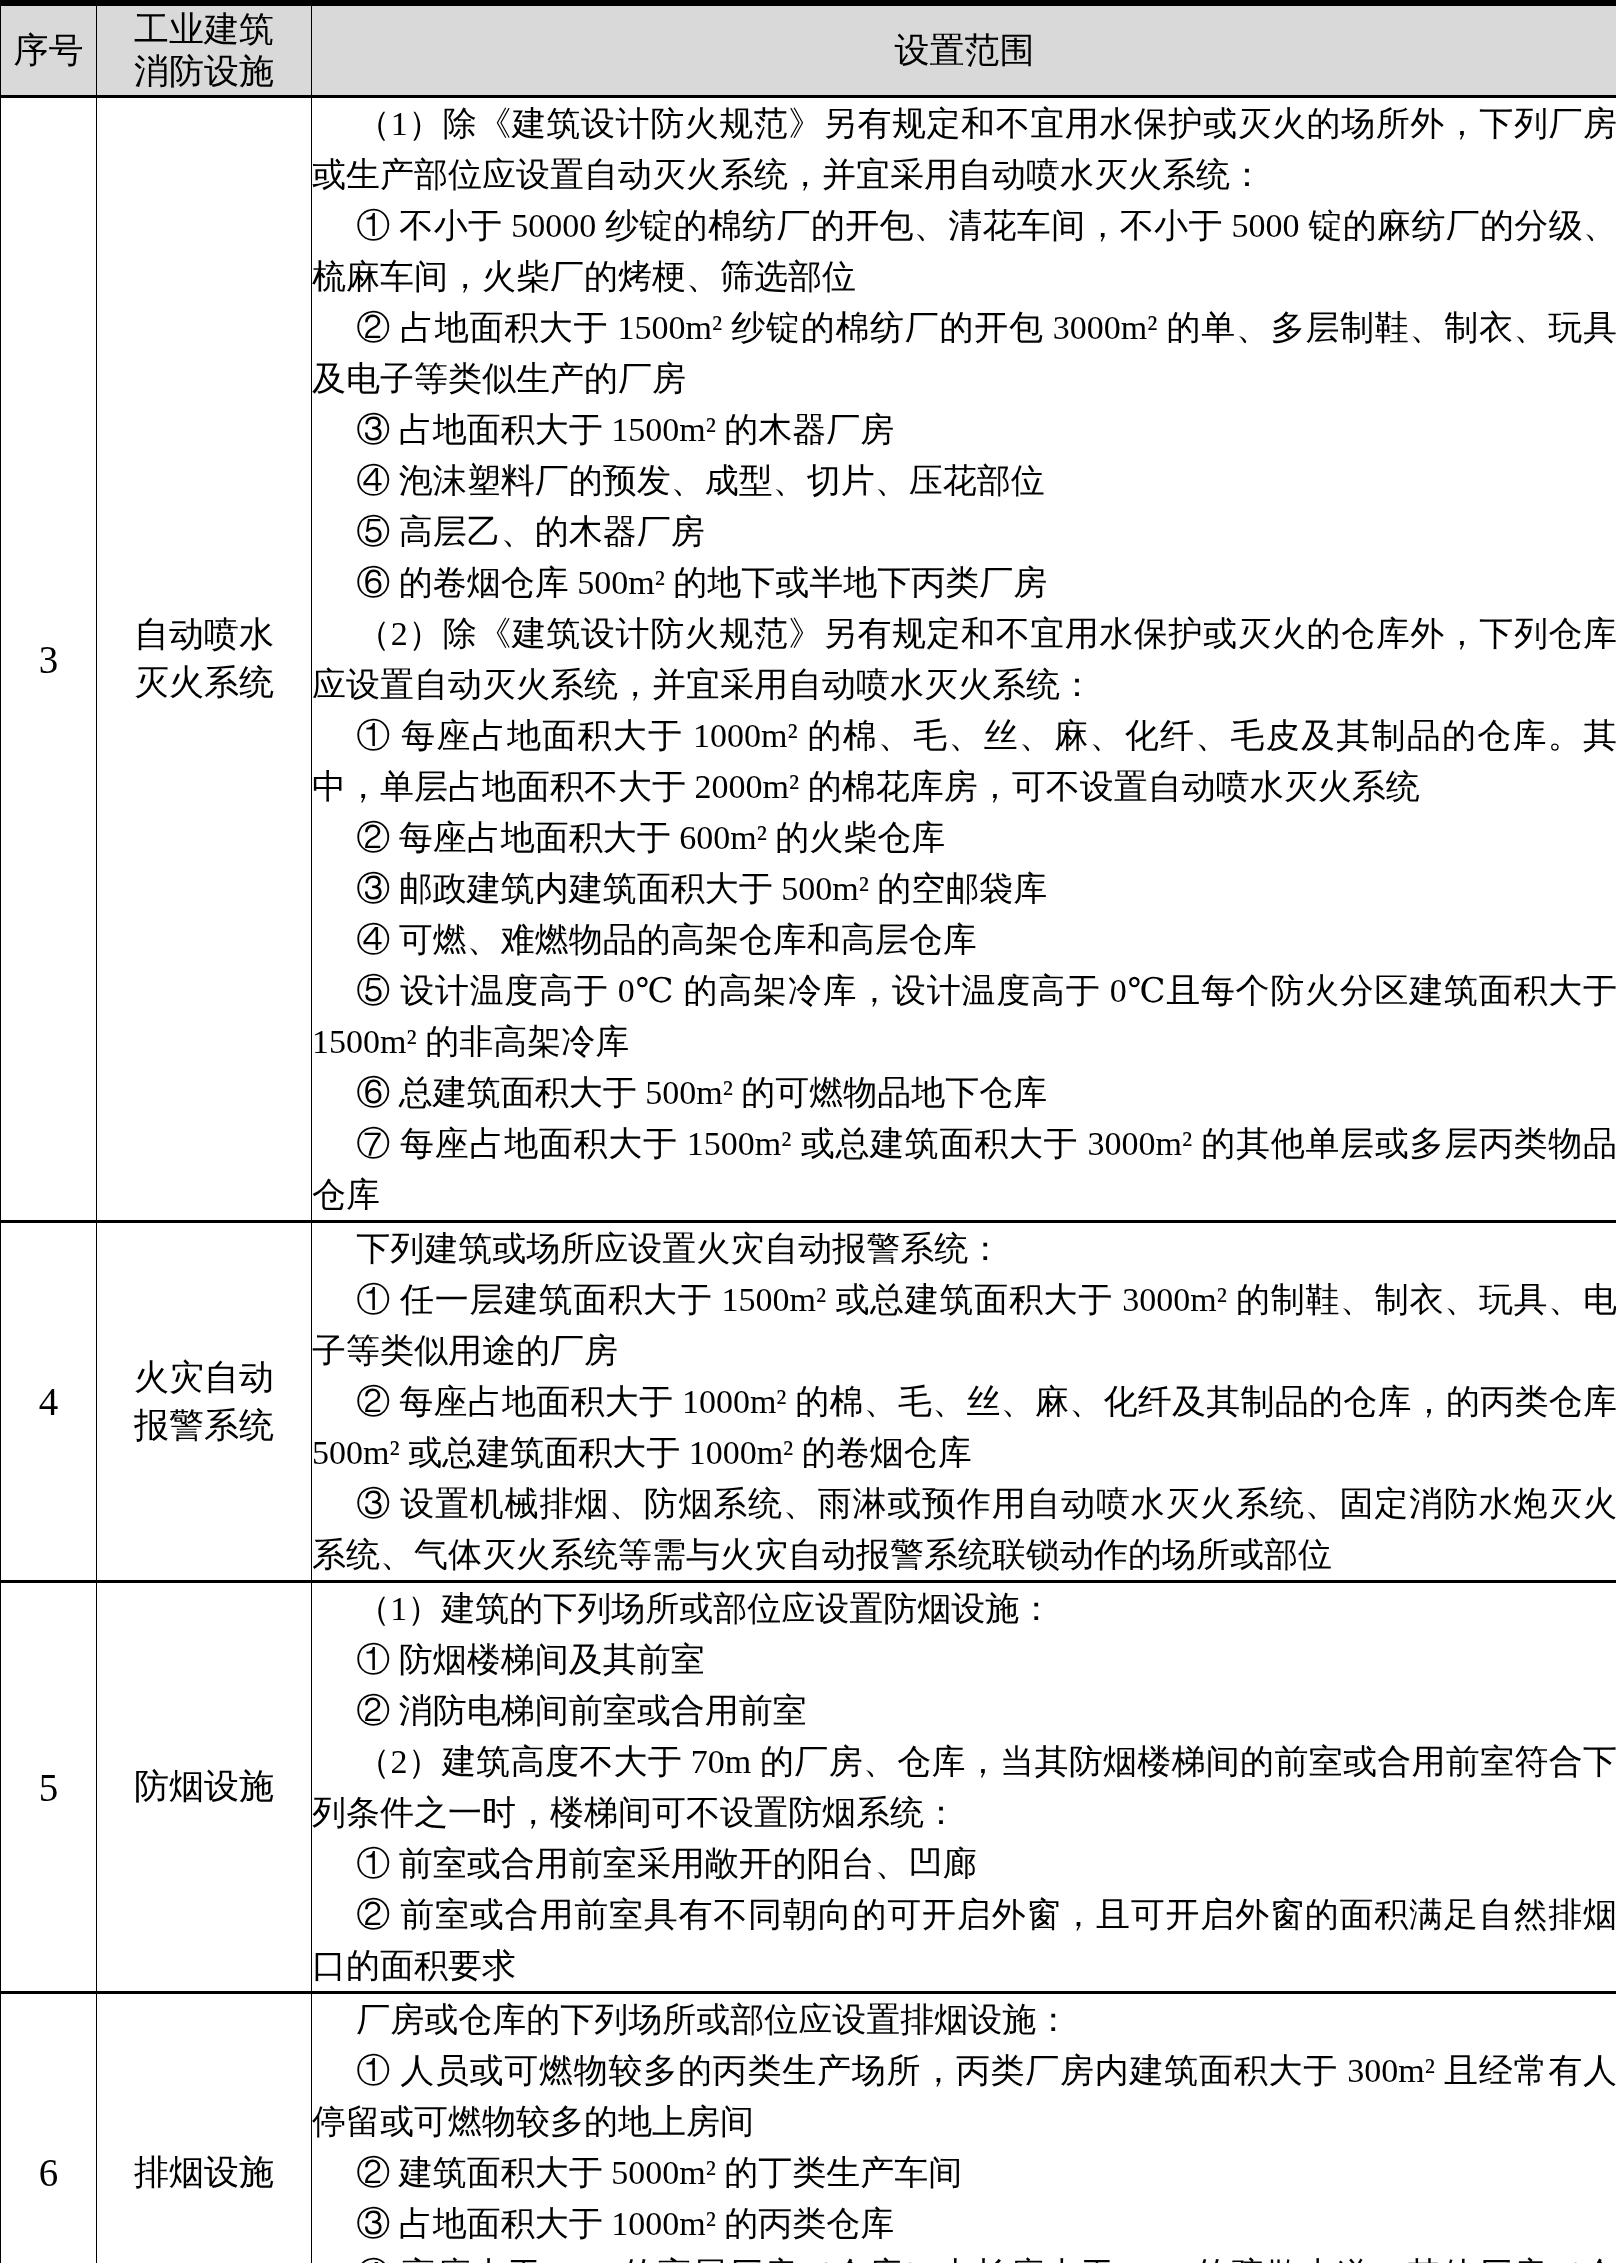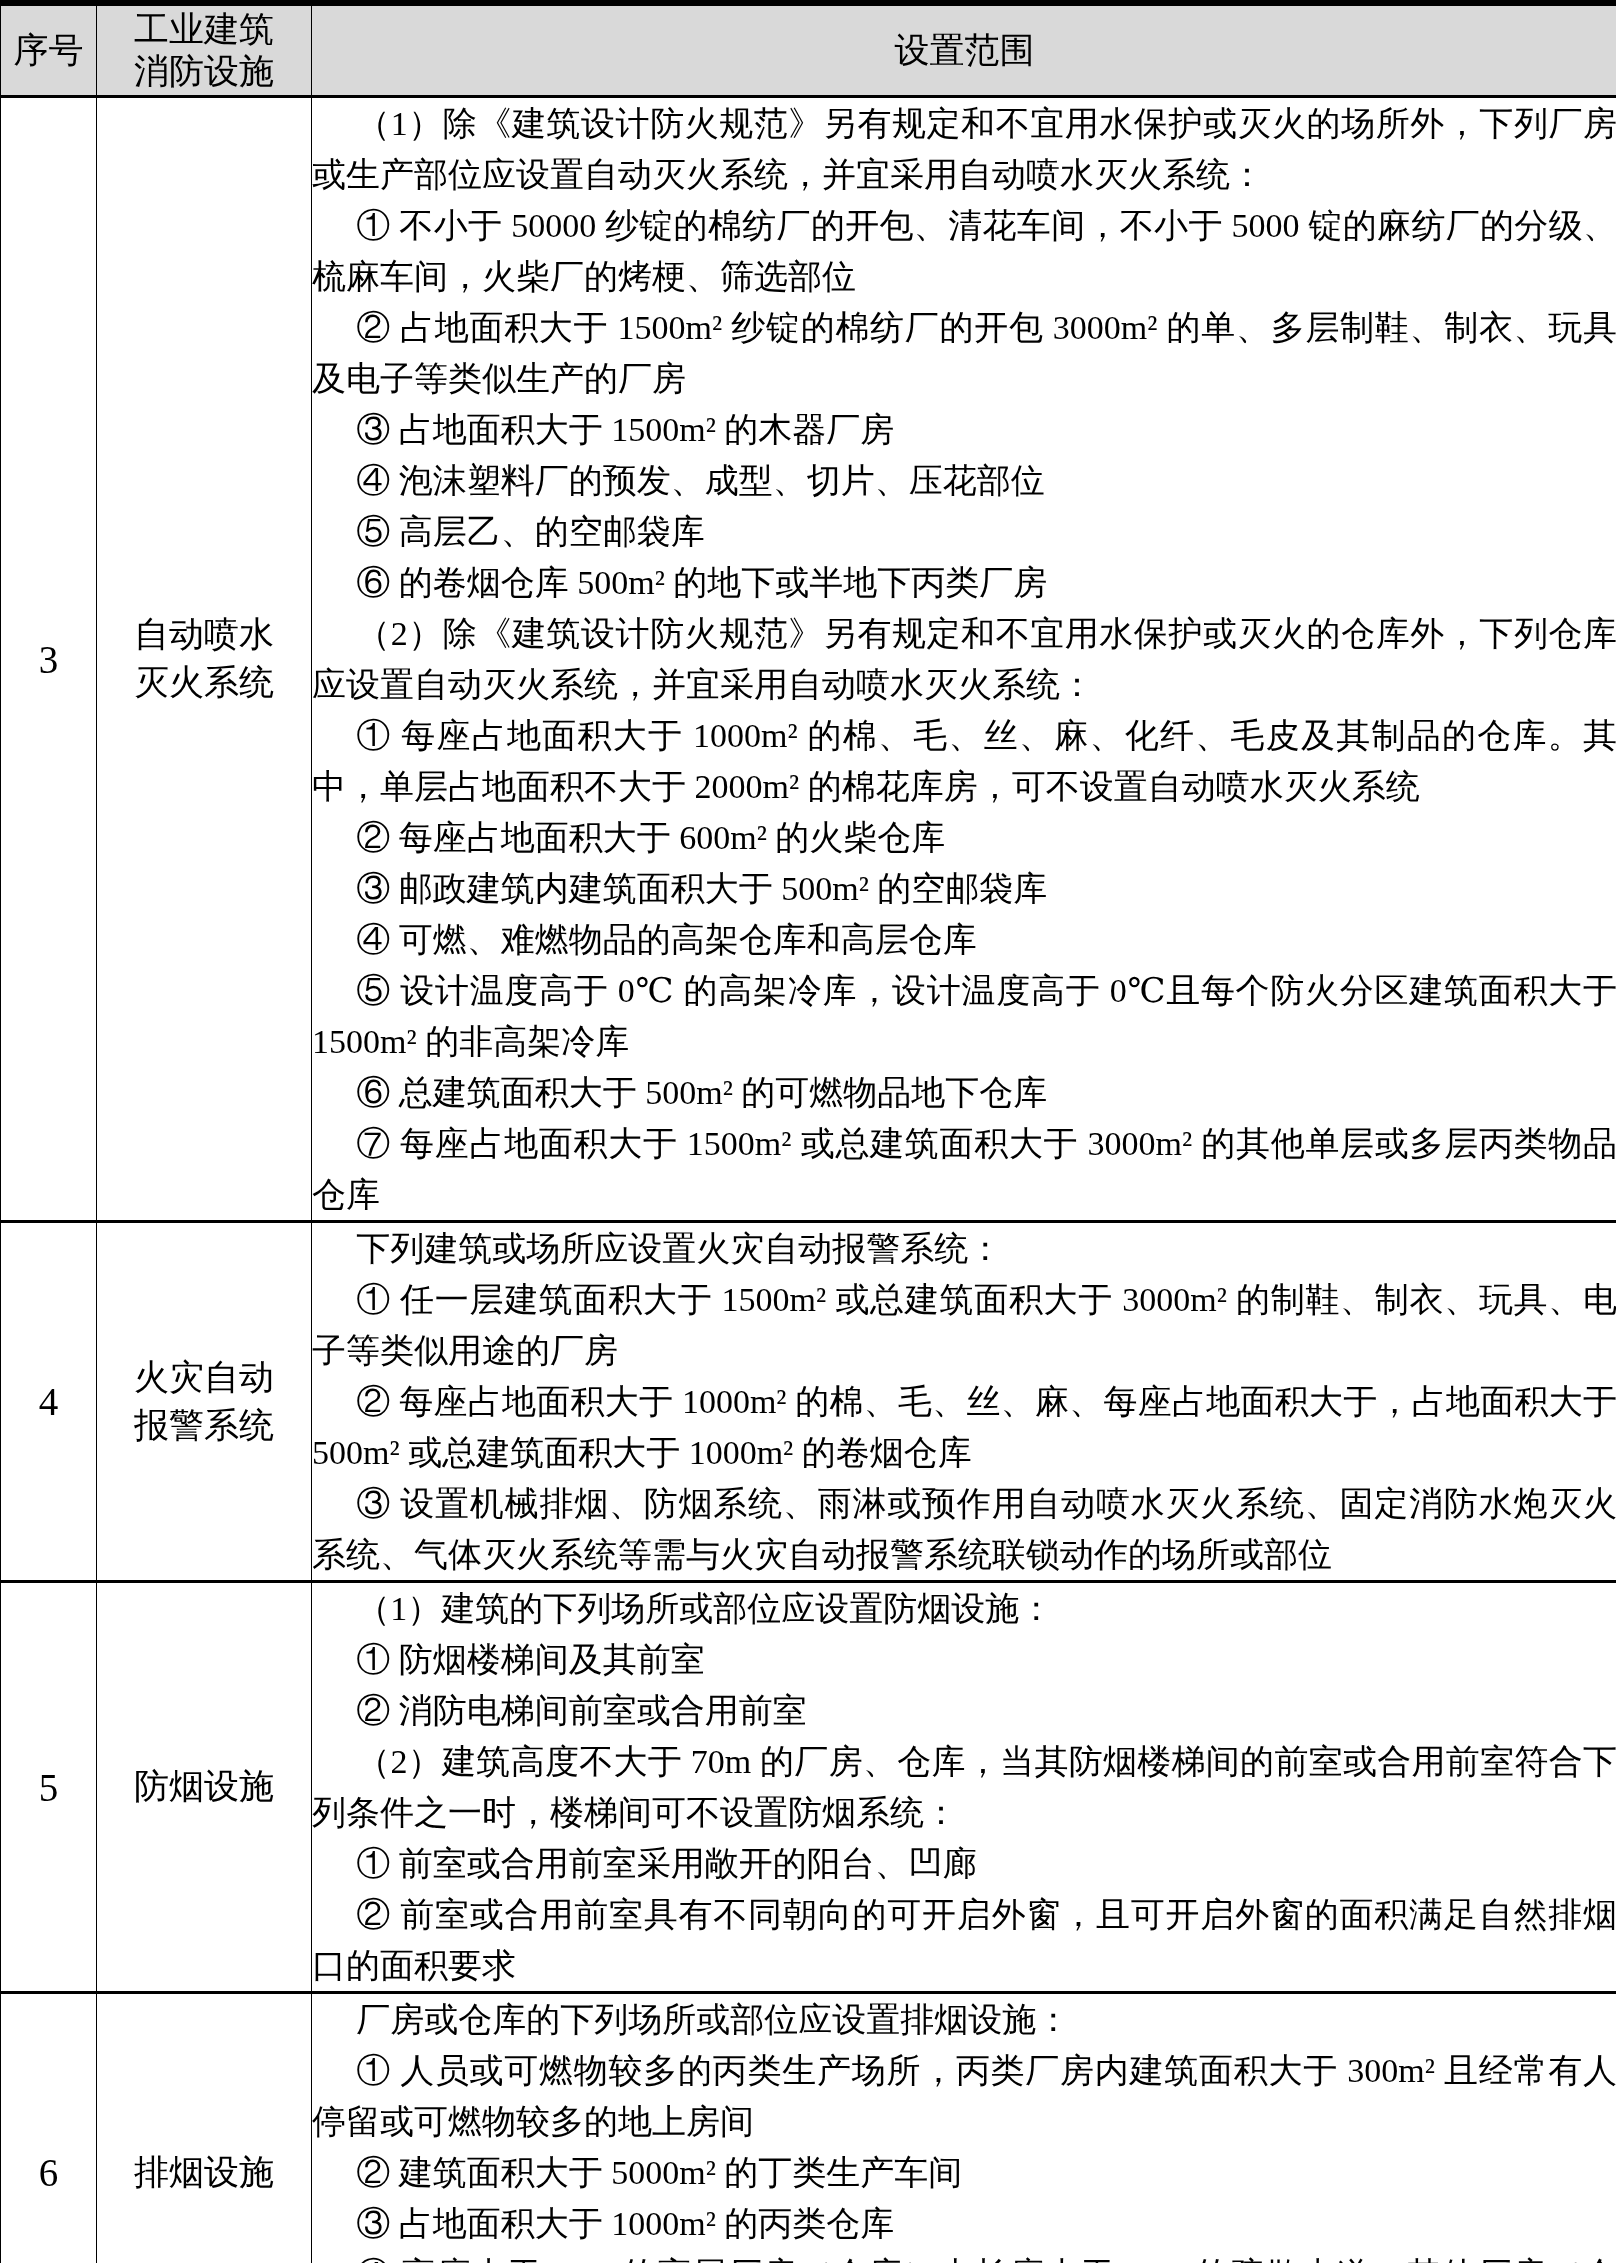--- a/index.html
+++ b/index.html
@@ -86,40 +86,40 @@
     <tr class="r3">
       <td class="num-cell">3</td>
       <td class="fac-cell lines">自动喷水
 灭火系统</td>
       <td class="scope-cell">
           <p>（1）除《建筑设计防火规范》另有规定和不宜用水保护或灭火的场所外，下列厂房或生产部位应设置自动灭火系统，并宜采用自动喷水灭火系统：</p>
           <p>① 不小于 50000 纱锭的棉纺厂的开包、清花车间，不小于 5000 锭的麻纺厂的分级、梳麻车间，火柴厂的烤梗、筛选部位</p>
           <p>② 占地面积大于 1500m² 纱锭的棉纺厂的开包 3000m² 的单、多层制鞋、制衣、玩具及电子等类似生产的厂房</p>
           <p>③ 占地面积大于 1500m² 的木器厂房</p>
           <p>④ 泡沫塑料厂的预发、成型、切片、压花部位</p>
-          <p>⑤ 高层乙、的空邮袋库</p>
+          <p>⑤ 高层乙、的木器厂房</p>
           <p>⑥ 的卷烟仓库 500m² 的地下或半地下丙类厂房</p>
           <p>（2）除《建筑设计防火规范》另有规定和不宜用水保护或灭火的仓库外，下列仓库应设置自动灭火系统，并宜采用自动喷水灭火系统：</p>
           <p>① 每座占地面积大于 1000m² 的棉、毛、丝、麻、化纤、毛皮及其制品的仓库。其中，单层占地面积不大于 2000m² 的棉花库房，可不设置自动喷水灭火系统</p>
           <p>② 每座占地面积大于 600m² 的火柴仓库</p>
           <p>③ 邮政建筑内建筑面积大于 500m² 的空邮袋库</p>
           <p>④ 可燃、难燃物品的高架仓库和高层仓库</p>
           <p>⑤ 设计温度高于 0℃ 的高架冷库，设计温度高于 0℃且每个防火分区建筑面积大于 1500m² 的非高架冷库</p>
           <p>⑥ 总建筑面积大于 500m² 的可燃物品地下仓库</p>
           <p>⑦ 每座占地面积大于 1500m² 或总建筑面积大于 3000m² 的其他单层或多层丙类物品仓库</p>
         </td>
     </tr>
     <tr class="r4">
       <td class="num-cell">4</td>
       <td class="fac-cell lines">火灾自动
 报警系统</td>
       <td class="scope-cell">
           <p>下列建筑或场所应设置火灾自动报警系统：</p>
           <p>① 任一层建筑面积大于 1500m² 或总建筑面积大于 3000m² 的制鞋、制衣、玩具、电子等类似用途的厂房</p>
-          <p>② 每座占地面积大于 1000m² 的棉、毛、丝、麻、每座占地面积大于，占地面积大于 500m² 或总建筑面积大于 1000m² 的卷烟仓库</p>
+          <p>② 每座占地面积大于 1000m² 的棉、毛、丝、麻、化纤及其制品的仓库，的丙类仓库 500m² 或总建筑面积大于 1000m² 的卷烟仓库</p>
           <p>③ 设置机械排烟、防烟系统、雨淋或预作用自动喷水灭火系统、固定消防水炮灭火系统、气体灭火系统等需与火灾自动报警系统联锁动作的场所或部位</p>
         </td>
     </tr>
     <tr class="r5">
       <td class="num-cell">5</td>
       <td class="fac-cell lines">防烟设施</td>
       <td class="scope-cell">
           <p>（1）建筑的下列场所或部位应设置防烟设施：</p>
           <p>① 防烟楼梯间及其前室</p>
           <p>② 消防电梯间前室或合用前室</p>

